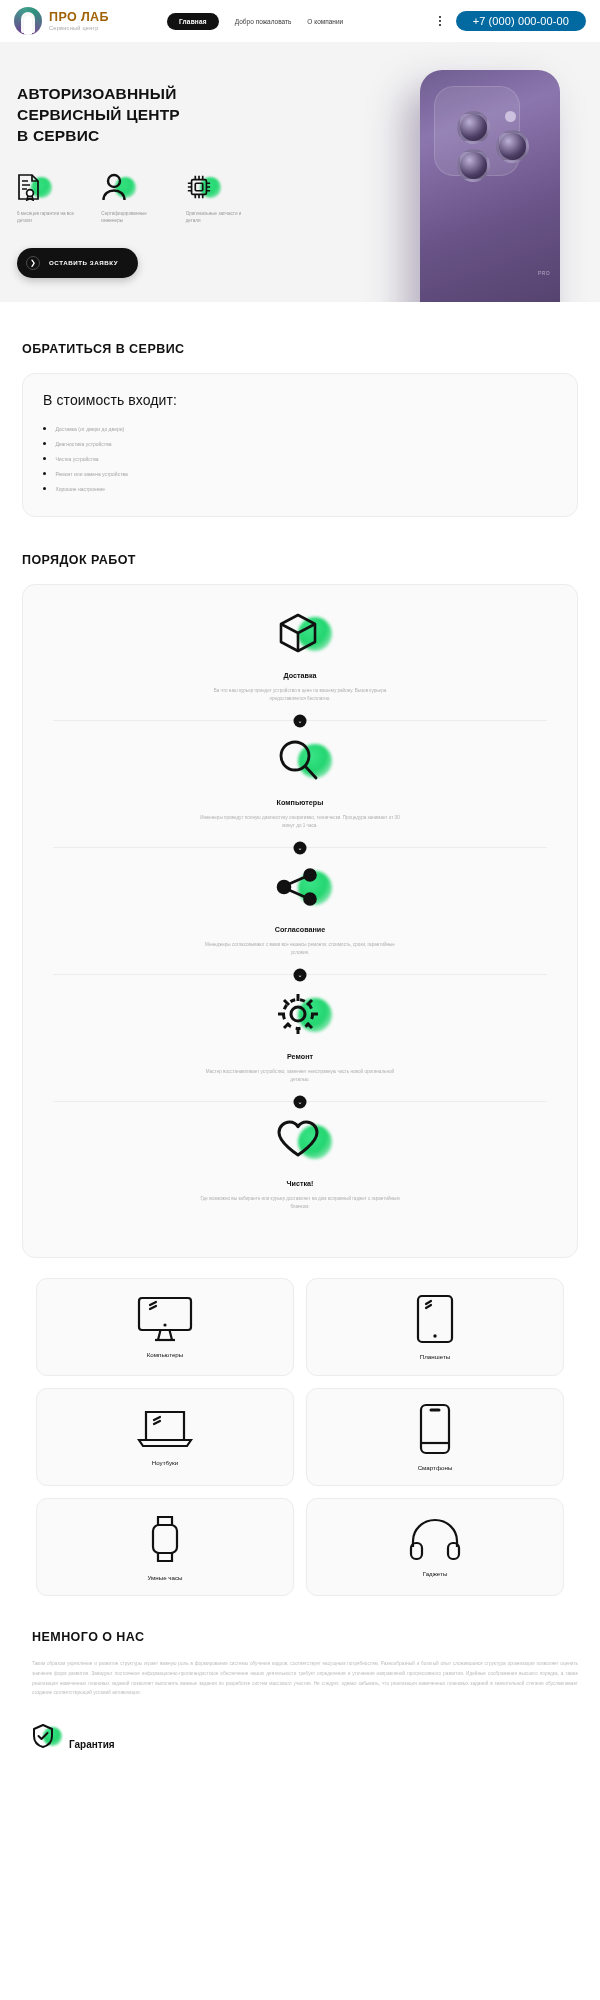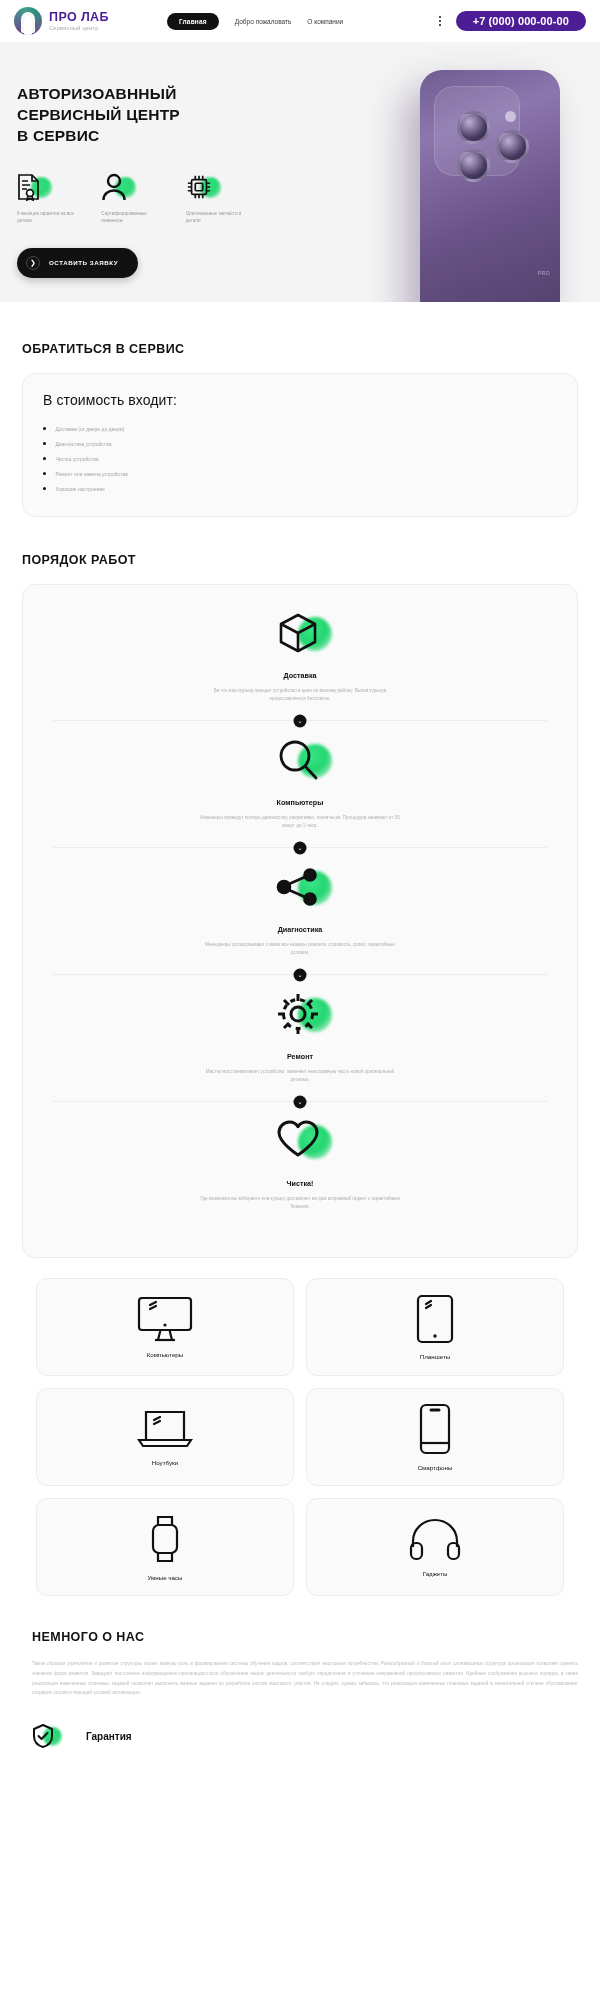--- a/index.html
+++ b/index.html
@@ -30,39 +30,39 @@
     content: ""; position: absolute; left: 7px; top: 5px;
     width: 14px; height: 21px; border-radius: 7px 7px 2px 2px;
     background: #f7f7f7;
   }
   .logo-mark::before {
     content: ""; position: absolute; left: 10px; top: 9px;
     width: 8px; height: 19px; background: #ffffff; z-index: 2; border-radius: 4px 4px 0 0;
   }
   .brand-text { line-height: 1; }
   .brand-name {
-    font-size: 12.5px; font-weight: 700; letter-spacing: .4px; color: #4c1d95;
+    font-size: 12.5px; font-weight: 700; letter-spacing: .4px; color: #a16207;
   }
   .brand-sub { font-size: 5.6px; color: #a8a8a8; letter-spacing: .25px; margin-top: 2.5px; }
 
   .nav { display: flex; align-items: center; gap: 16px; margin-left: 58px; }
   .nav-pill {
     background: #111111; color: #ffffff;
     font-size: 6.5px; font-weight: 600;
     padding: 5px 12px; border-radius: 20px; letter-spacing: .2px;
     cursor: pointer; white-space: nowrap;
   }
   .nav-link { font-size: 6.5px; color: #3a3a3a; cursor: pointer; white-space: nowrap; }
 
   .header-right { margin-left: auto; display: flex; align-items: center; gap: 12px; }
   .kebab { display: flex; flex-direction: column; gap: 2.2px; cursor: pointer; padding: 3px; }
   .kebab i { width: 2.2px; height: 2.2px; background: #111; border-radius: 50%; display: block; }
   .phone-btn {
-    background: #4c1d95; color: #ffffff; border-radius: 22px;
-    padding: 4px 17px; font-size: 11px; font-weight: 700; letter-spacing: .1px;
+    background: #0369a1; color: #ffffff; border-radius: 22px;
+    padding: 4px 17px; font-size: 11px; font-weight: 400; letter-spacing: .1px;
     cursor: pointer; white-space: nowrap;
   }
 
   
   .hero {
     background: #f4f4f4; position: relative; height: 260px; overflow: hidden;
   }
   .hero-inner { padding: 42px 0 0 17px; width: 250px; position: relative; z-index: 3; }
   .hero-title {
     font-size: 15.5px; font-weight: 800; line-height: 1.35; letter-spacing: .2px; color: #111;
@@ -169,21 +169,21 @@
     align-items: center; justify-content: center; gap: 9px; cursor: pointer;
   }
   .dev-card svg { display: block; }
   .dev-label { font-size: 6.2px; color: #111; }
 
   
   .about { margin-top: 34px; padding-left: 32px; }
   .about-text {
     font-size: 4.7px; color: #bdbdbd; line-height: 2.05; margin-top: 15px; text-align: justify;
   }
-  .guarantee { display: flex; align-items: center; gap: 28px; margin-top: 26px; }
+  .guarantee { display: flex; align-items: flex-end; gap: 11px; margin-top: 26px; }
   .g-ico { position: relative; width: 26px; height: 26px; }
   .g-ico .blob {
     position: absolute; right: -4px; top: 3px; width: 19px; height: 19px; border-radius: 50%;
     background: radial-gradient(circle at 38% 35%, #3ae487 0%, #22d56f 50%, rgba(34,213,111,.14) 100%);
     filter: blur(1px);
   }
   .g-ico svg { position: relative; z-index: 2; display: block; }
   .g-title { font-size: 10px; font-weight: 700; color: #111; }
 </style>
 </head>
@@ -346,21 +346,21 @@
     <div class="step">
       <div class="step-ico">
         <div class="blob"></div>
         <svg width="44" height="44" viewBox="0 0 44 44" fill="none" stroke="#111" stroke-width="2.6">
           <circle cx="8" cy="22" r="6" fill="#111"></circle>
             <circle cx="34" cy="10" r="5.5" fill="#111"></circle>
             <circle cx="34" cy="34" r="5.5" fill="#111"></circle>
           <path d="M13 19l16-7M13 25l16 7"></path>
         </svg>
       </div>
-      <div class="step-name">Диагностика</div>
+      <div class="step-name">Согласование</div>
       <div class="step-desc">Менеджеры согласовывают с вами все нюансы ремонта: стоимость, сроки, гарантийные условия.</div>
     </div>
     <div class="step-sep">
         <span class="knob">⌄</span>
       </div>
 
     <div class="step">
       <div class="step-ico">
         <div class="blob"></div>
         <svg width="44" height="44" viewBox="0 0 44 44" fill="none" stroke="#111" stroke-width="3">

